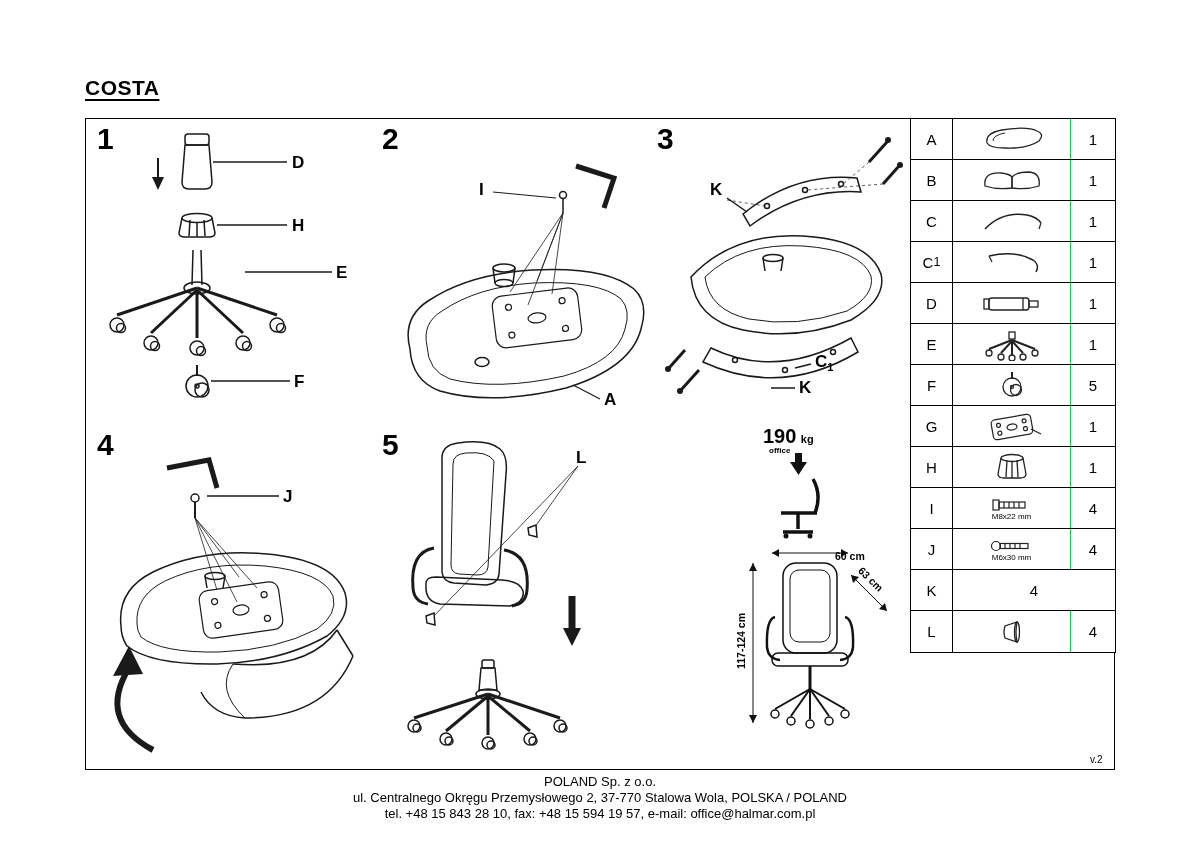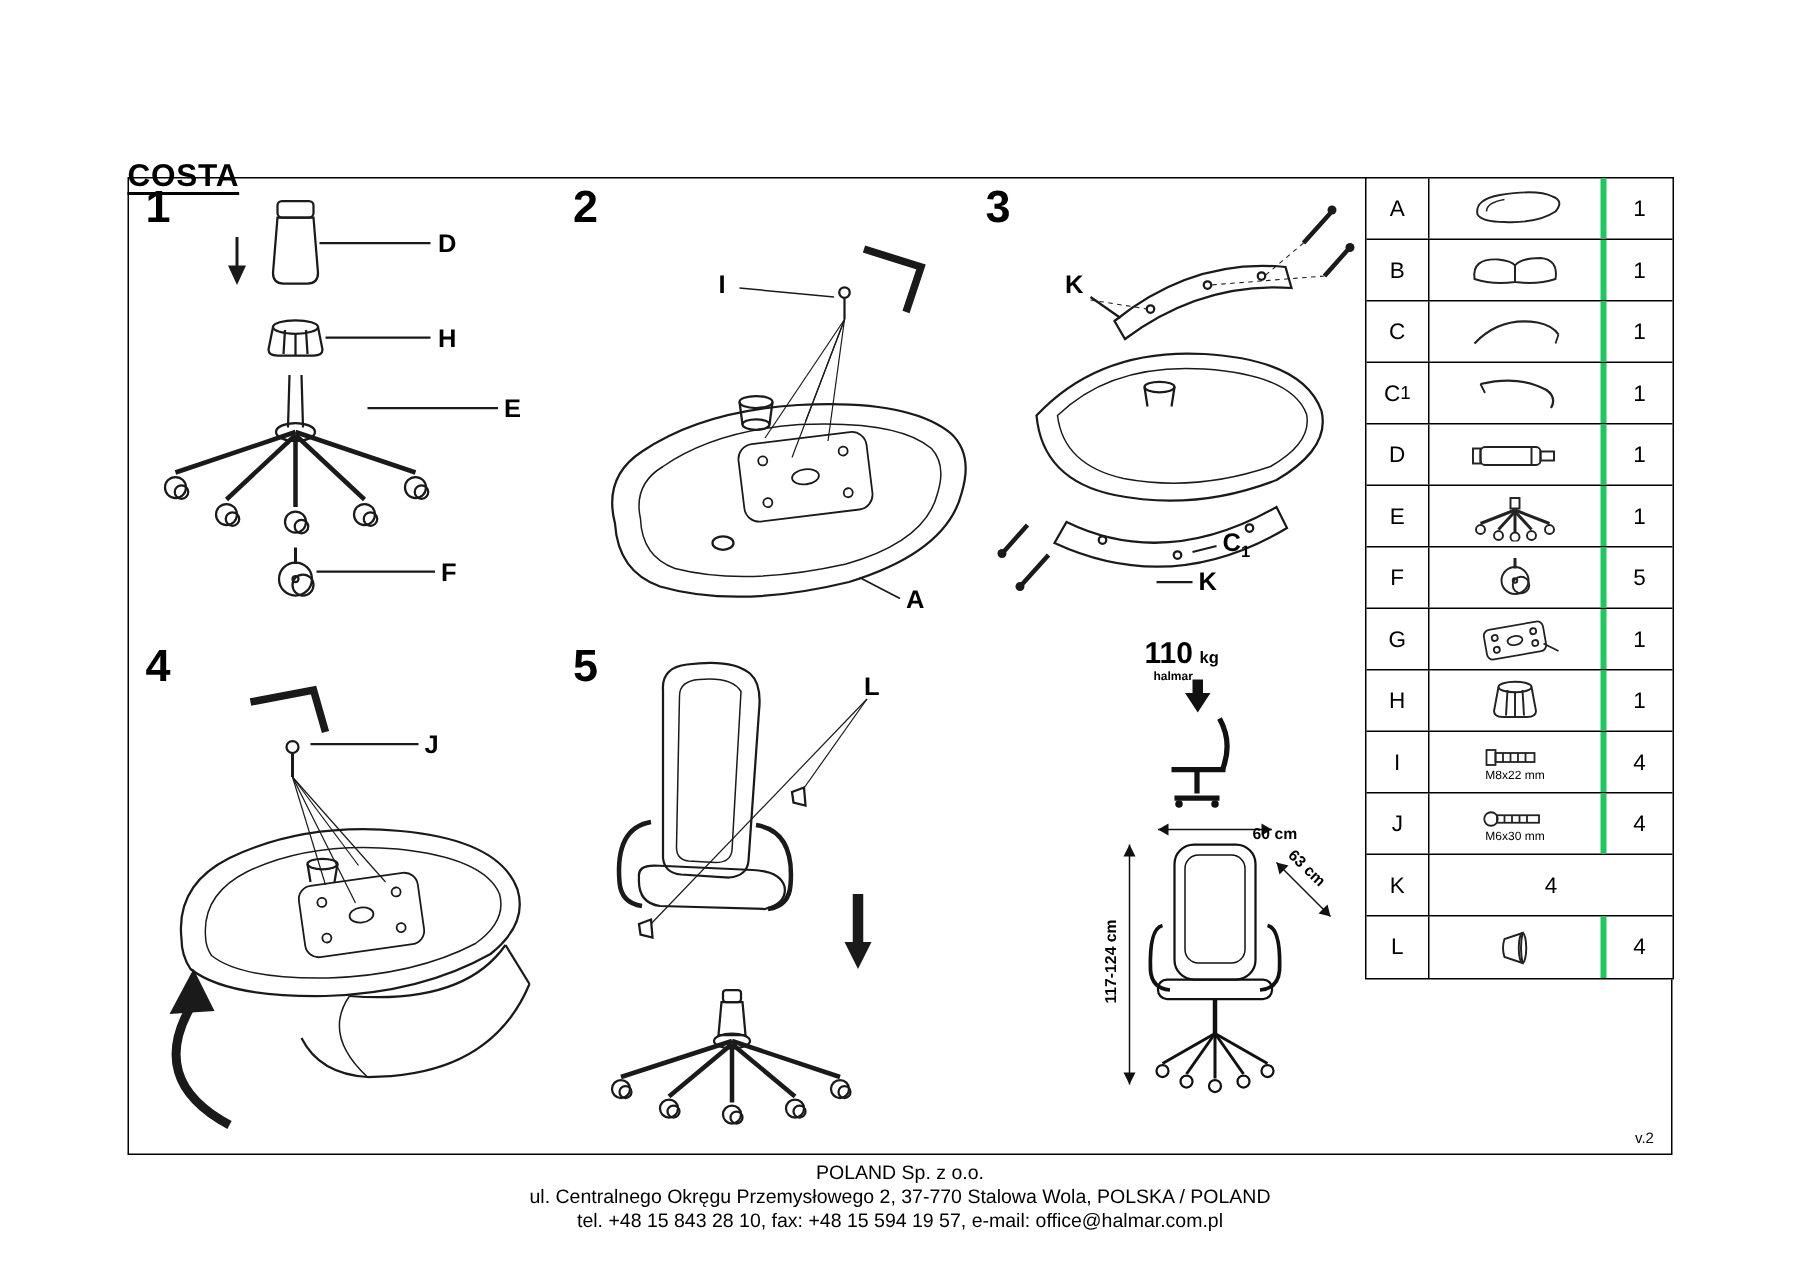--- a/index.html
+++ b/index.html
@@ -1,35 +1,35 @@
 <!DOCTYPE html>
 <html><head>
 <meta charset="utf-8">
 <style>
   * { margin:0; padding:0; box-sizing:border-box; }
   html,body { width:1200px; height:848px; background:#fff; color:#000;
     font-family:"Liberation Sans", sans-serif; position:relative; overflow:hidden; }
-  .page-title { position:absolute; left:85px; top:106px; font-size:21px; font-weight:bold;
+  .page-title { position:absolute; left:85px; top:76px; font-size:21px; font-weight:bold;
     text-decoration:underline; text-underline-offset:4px; letter-spacing:0.5px; }
   .border-box { position:absolute; left:85px; top:118px; width:1030px; height:652px;
     border:1px solid #000; }
   .step { position:absolute; }
   .step-num { position:absolute; left:2px; top:0; font-size:30px; font-weight:bold; }
   .plabel { position:absolute; font-size:17px; font-weight:bold; white-space:nowrap; }
   .plabel sub { font-size:11px; }
   svg { display:block; position:absolute; left:0; top:0; }
 
   
   .parts-table { position:absolute; left:910px; top:118px; width:206px;
     border:1px solid #000; background:#fff; }
   .prow { display:flex; height:41px; border-bottom:1px solid #000; }
   .prow:last-child { border-bottom:none; }
   .pcell { display:flex; align-items:center; justify-content:center; }
   .pcell-letter { width:42px; border-right:1px solid #000; font-size:15px; }
-  .pcell-icon { width:118px; border-right:4px solid #22c55e; flex-direction:column; }
+  .pcell-icon { width:118px; border-right:1px solid #22c55e; flex-direction:column; }
   .pcell-icon svg { position:static; }
   .pcell-qty { flex:1; font-size:15px; }
   .size-label { font-size:8px; margin-top:-2px; }
 
   
   .weight-line { position:absolute; left:38px; top:0; white-space:nowrap; }
   .weight-val { font-size:20px; font-weight:bold; }
   .weight-unit { font-size:11px; font-weight:bold; }
   .weight-note { position:absolute; left:44px; top:21px; font-size:8px; font-weight:bold; }
   .dim-label { position:absolute; font-size:10.5px; font-weight:bold; white-space:nowrap; }
@@ -328,24 +328,24 @@
         <line x1="126" y1="150" x2="162" y2="186"></line>
         <path d="M126 150 L134 152 L128 158 Z" fill="#111" stroke="none"></path>
         <path d="M162 186 L154 184 L160 178 Z" fill="#111" stroke="none"></path>
         <line x1="28" y1="138" x2="28" y2="298"></line>
         <path d="M28 138 L24 146 L32 146 Z" fill="#111" stroke="none"></path>
         <path d="M28 298 L24 290 L32 290 Z" fill="#111" stroke="none"></path>
       </g>
     </g>
   </svg>
   <div class="weight-line">
-    <span class="weight-val">110</span>
+    <span class="weight-val">190</span>
     <span class="weight-unit">kg</span>
   </div>
-  <div class="weight-note">halmar</div>
+  <div class="weight-note">office</div>
   <span class="dim-label" style="left:62px; top:125px;margin-left:48px;">60 cm</span>
   <span class="dim-label" style="left:131px; top:148px; transform:rotate(44deg);">63 cm</span>
   <span class="dim-label" style="left:-16px; top:210px; width:64px; text-align:center; transform:rotate(-90deg);">117-124 cm</span>
 </div>
 
 <div class="parts-table">
 
   <div class="prow">
     <div class="pcell pcell-letter">
         <span>A</span>

